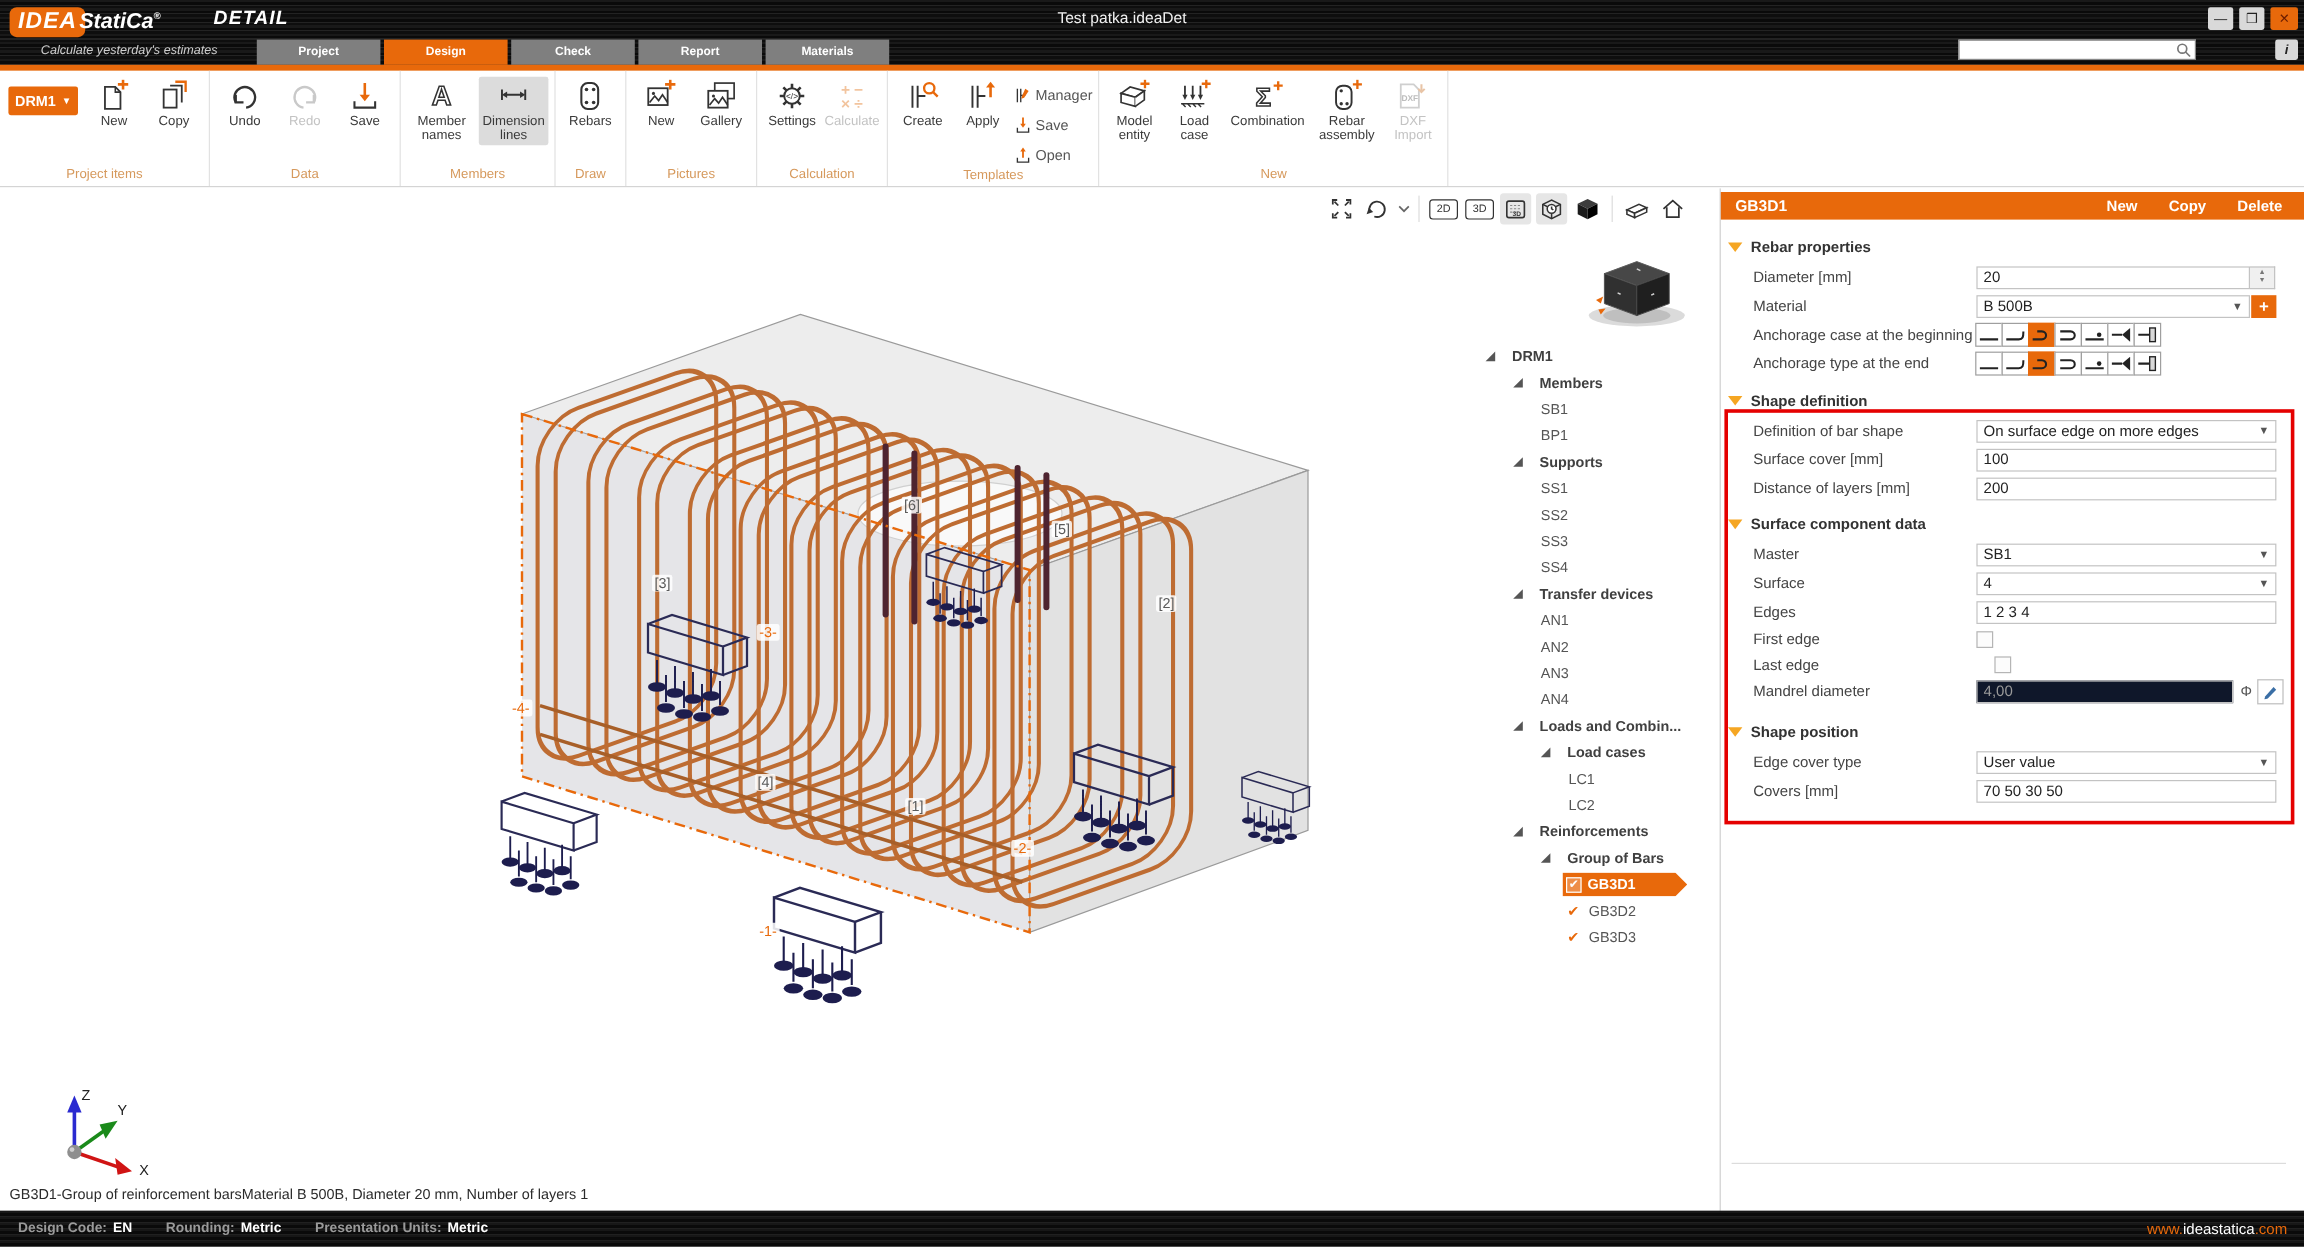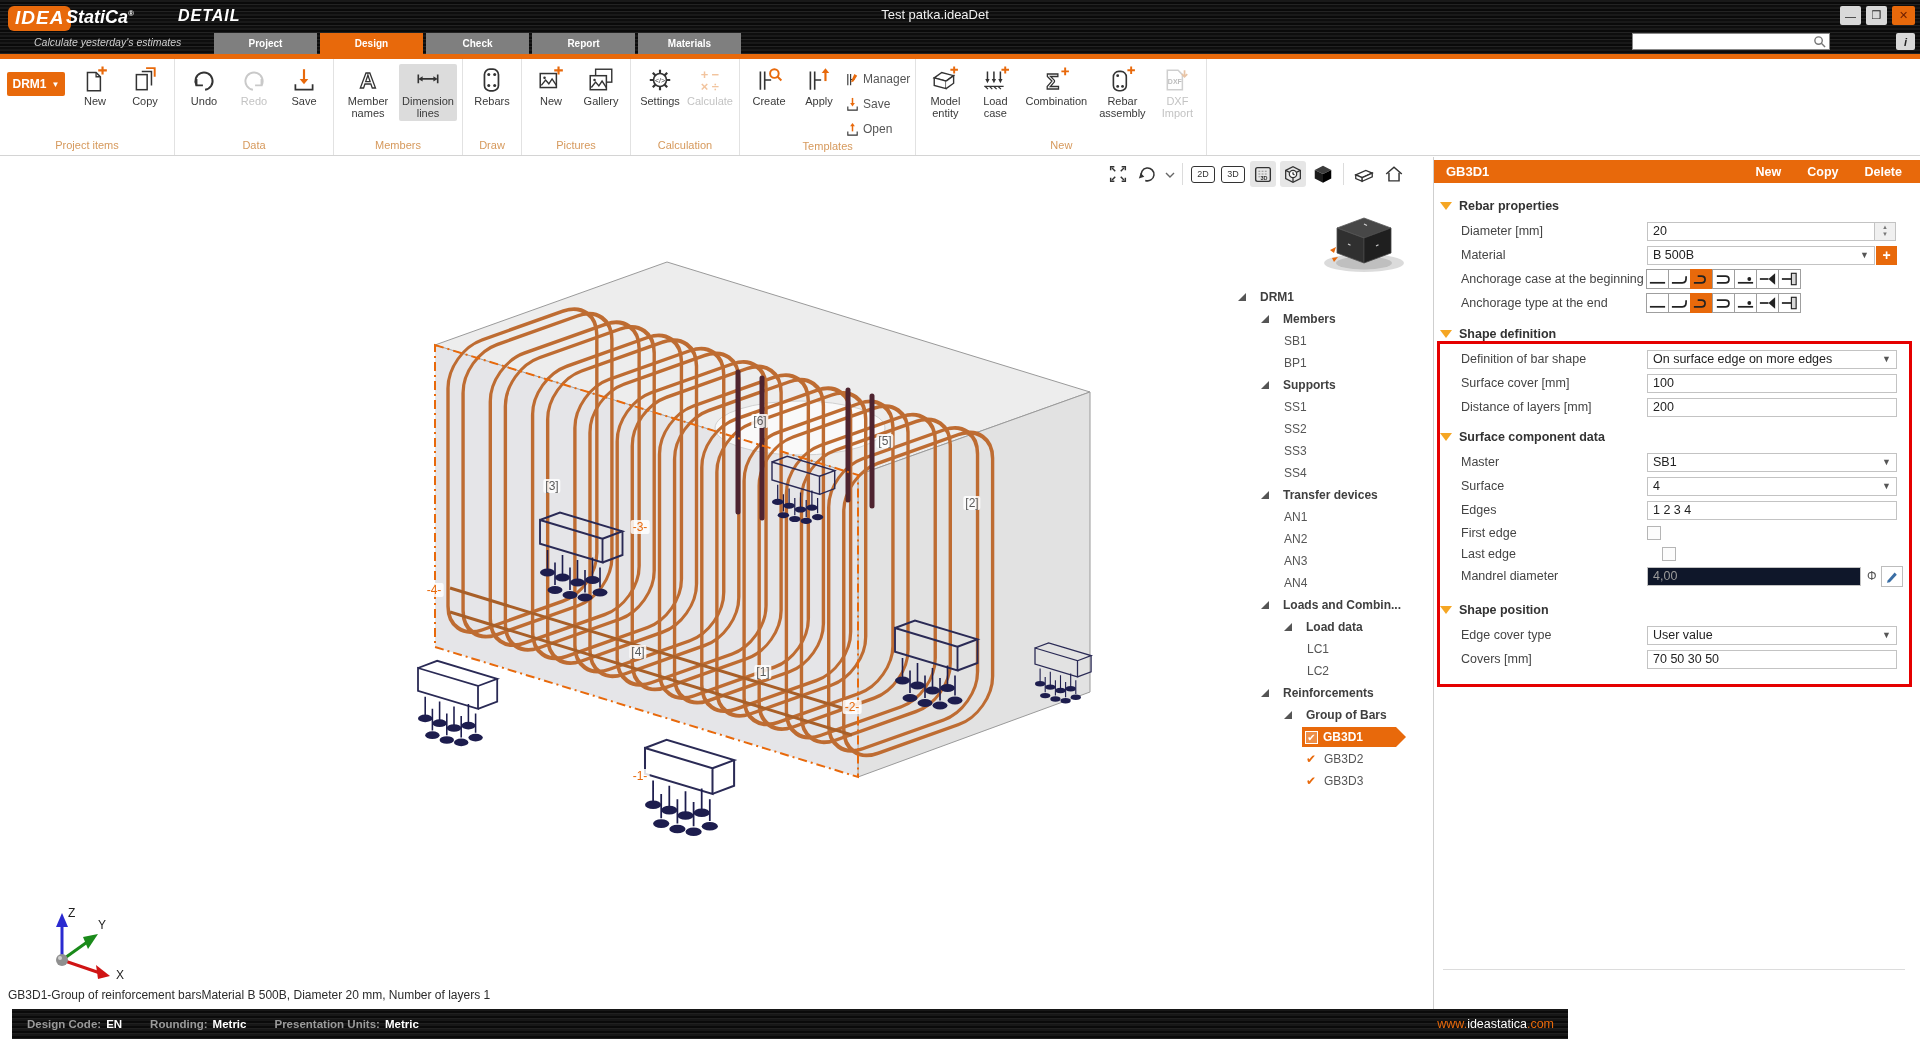--- a/index.html
+++ b/index.html
@@ -105,21 +105,21 @@
     display:flex; align-items:center; justify-content:center; }
   .anch.sel { background:#E8690B; border-color:#E8690B; }
   .anch svg { width:19px; height:16px; }
   .chkbox { width:14px; height:14px; border:1px solid #b5b5b5; background:#fcfcfc; }
   .phi { font-size:12px; color:#555; margin:0 4px 0 6px; }
   .pencil-btn { width:22px; height:21px; border:1px solid #bdbdbd; background:#fff; display:flex; align-items:center; justify-content:center; }
   .red-box { position:absolute; left:1437px; top:341px; width:475px; height:346px; border:3px solid #E50000; pointer-events:none; }
   .panel-divider { position:absolute; left:1443px; top:969px; width:462px; height:1px; background:#dcdcdc; }
 
   
-  .statusbar { position:absolute; left:12px; top:1009px; width:1556px; height:30px;
+  .statusbar { position:absolute; left:0; top:1009px; width:1920px; height:30px;
     background-color:#0f0f0f;
     background-image:repeating-linear-gradient(0deg,#202020 0 1px,#0a0a0a 1px 3px,#171717 3px 5px);
     display:flex; align-items:center; font-size:11.5px; }
   .sb-item { display:flex; gap:5px; }
   .sb-label { color:#9a9a9a; font-weight:bold; }
   .sb-value { color:#fff; font-weight:bold; }
   .sb-site { position:absolute; right:14px; font-size:12.5px; }
 </style>
 </head>
 <body>
@@ -660,21 +660,21 @@
     <div class="trow parent" style="padding-left:23px;">
         <span class="exp">
           <i></i>
         </span>
         <span>Loads and Combin...</span>
       </div>
     <div class="trow parent" style="padding-left:46px;">
         <span class="exp">
           <i></i>
         </span>
-        <span>Load data</span>
+        <span>Load cases</span>
       </div>
     <div class="trow" style="padding-left:69px;">
         <span>LC1</span>
       </div>
     <div class="trow" style="padding-left:69px;">
         <span>LC2</span>
       </div>
     <div class="trow parent" style="padding-left:23px;">
         <span class="exp">
           <i></i>

